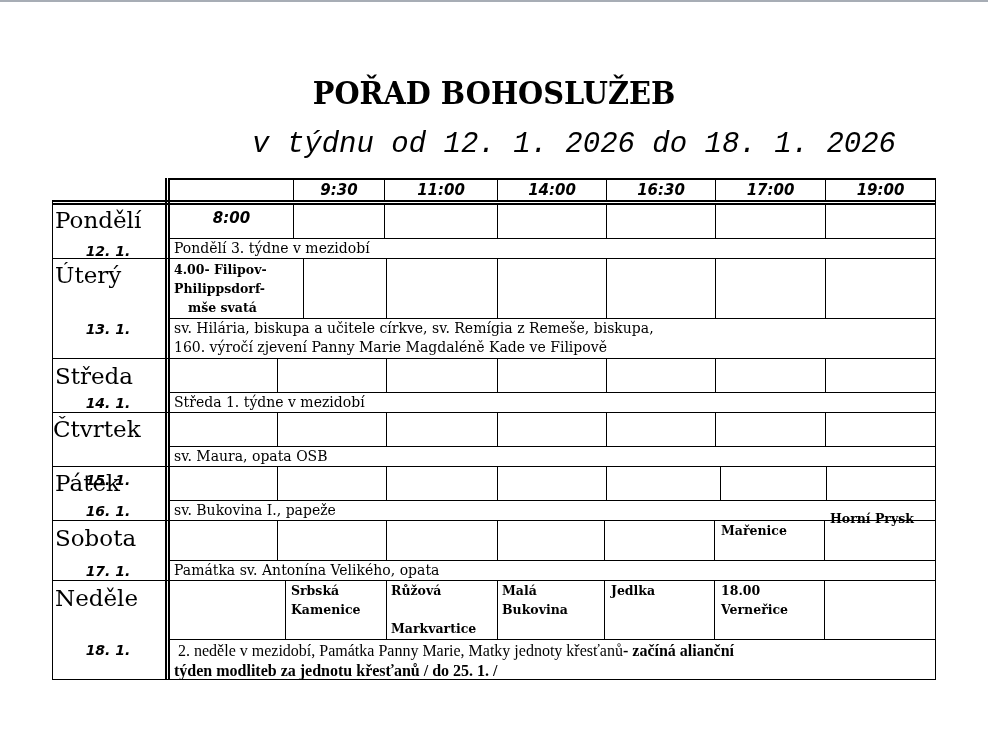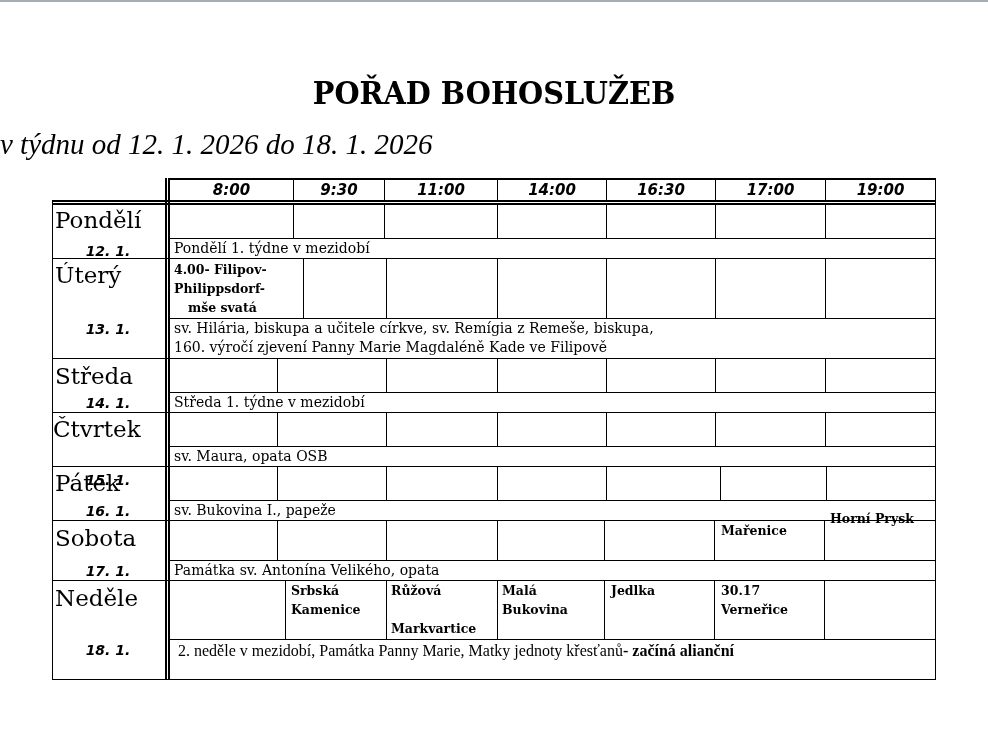--- a/index.html
+++ b/index.html
@@ -7,22 +7,22 @@
     width: 988px; height: 741px; position: relative; overflow: hidden;
     background: #ffffff; border-top: 2px solid #a7adb5; box-sizing: border-box;
     font-family: "DejaVu Serif", "Liberation Serif", serif; color: #000;
   }
   .title {
     position: absolute; left: 0; width: 988px; top: 73px; text-align: center;
     font-family: "DejaVu Serif", serif; font-weight: bold; font-size: 31px; letter-spacing: 0px;
     transform: scaleX(0.93);
   }
   .subtitle {
-    position: absolute; left: 0; width: 896px; top: 126px; text-align: left;
-    font-family: Liberation Serif, serif; font-style: italic; font-size: 29px;
+    position: absolute; left: 0; width: 896px; top: 126px; text-align: right;
+    font-family: Liberation Mono, monospace; font-style: italic; font-size: 29px;
   }
   .line-h { position: absolute; height: 2px; background: #000; }
   .line-v { position: absolute; width: 2px; background: #000; }
   .hdr {
     position: absolute; top: 178px; height: 20px; text-align: center;
     font-family: "DejaVu Sans", sans-serif; font-weight: bold; font-style: italic; font-size: 15px; line-height: 20px;
   }
   .day {
     position: absolute; left: 55px; font-family: "DejaVu Serif", serif; font-weight: normal; font-size: 23px; line-height: 28px;
     white-space: nowrap;
@@ -62,21 +62,21 @@
   <div class="line-v" style="left:935px; top:176px; height:502px; width:1px;"></div>
   <div class="line-h" style="left:52px; top:677px; width:884px; height:1px;"></div>
 
   <div class="line-v" style="left:293px; top:176px; height:24px; width:1px;"></div>
   <div class="line-v" style="left:384px; top:176px; height:24px; width:1px;"></div>
   <div class="line-v" style="left:497px; top:176px; height:24px; width:1px;"></div>
   <div class="line-v" style="left:606px; top:176px; height:24px; width:1px;"></div>
   <div class="line-v" style="left:715px; top:176px; height:24px; width:1px;"></div>
   <div class="line-v" style="left:825px; top:176px; height:24px; width:1px;"></div>
 
-  <div class="hdr" style="left:170px; width:123px;">8:00</div>
+  <div class="hdr" style="left:170px; width:123px;margin-top:28px;">8:00</div>
   <div class="hdr" style="left:294px; width:90px;">9:30</div>
   <div class="hdr" style="left:385px; width:112px;">11:00</div>
   <div class="hdr" style="left:498px; width:108px;text-align:center;">14:00</div>
   <div class="hdr" style="left:607px; width:108px;">16:30</div>
   <div class="hdr" style="left:716px; width:109px;">17:00</div>
   <div class="hdr" style="left:826px; width:109px;">19:00</div>
 
   <div class="line-h" style="left:52px; top:256px; width:884px; height:1px;"></div>
   <div class="line-h" style="left:52px; top:356px; width:884px; height:1px;"></div>
   <div class="line-h" style="left:52px; top:410px; width:884px; height:1px;"></div>
@@ -136,21 +136,21 @@
 
   <div class="line-v" style="left:285px; top:578px; height:59px; width:1px;"></div>
   <div class="line-v" style="left:386px; top:578px; height:59px; width:1px;"></div>
   <div class="line-v" style="left:497px; top:578px; height:59px; width:1px;"></div>
   <div class="line-v" style="left:604px; top:578px; height:59px; width:1px;"></div>
   <div class="line-v" style="left:714px; top:578px; height:59px; width:1px;"></div>
   <div class="line-v" style="left:824px; top:578px; height:59px; width:1px;"></div>
 
   <div class="day" style="top:204px;">Pondělí</div>
   <div class="date" style="top:240px;">12. 1.</div>
-  <div class="feast" style="top:237px;">Pondělí 1. týdne v mezidobí</div>
+  <div class="feast" style="top:237px;">Pondělí 3. týdne v mezidobí</div>
 
   <div class="day" style="top:259px;">Úterý</div>
   <div class="date" style="top:318px;">13. 1.</div>
   <div class="cell-txt" style="left:174px; top:258px;">4.00- Filipov-</div>
   <div class="cell-txt" style="left:174px; top:277px;">Philippsdorf-</div>
   <div class="cell-txt" style="left:188px; top:296px;">mše svatá</div>
   <div class="feast" style="top:317px;">sv. Hilária, biskupa a učitele církve, sv. Remígia z Remeše, biskupa,</div>
   <div class="feast" style="top:336px;">160. výročí zjevení Panny Marie Magdaléně Kade ve Filipově</div>
 
   <div class="day" style="top:360px;">Středa</div>
@@ -174,19 +174,20 @@
   <div class="day" style="top:582px;">Neděle</div>
   <div class="date" style="top:639px;">18. 1.</div>
 
   <div class="cell-txt" style="left:291px; top:579px;">Srbská</div>
   <div class="cell-txt" style="left:291px; top:598px;">Kamenice</div>
   <div class="cell-txt" style="left:391px; top:579px;">Růžová</div>
   <div class="cell-txt" style="left:391px; top:617px;">Markvartice</div>
   <div class="cell-txt" style="left:502px; top:579px;">Malá</div>
   <div class="cell-txt" style="left:502px; top:598px;">Bukovina</div>
   <div class="cell-txt" style="left:611px; top:579px;">Jedlka</div>
-  <div class="cell-txt" style="left:721px; top:579px;">30.17</div>
+  <div class="cell-txt" style="left:721px; top:579px;">18.00</div>
   <div class="cell-txt" style="left:721px; top:598px;">Verneřice</div>
 
   <div class="note">
     &nbsp;<span>2. neděle v mezidobí, Památka Panny Marie, Matky jednoty křesťanů</span><b>- začíná alianční</b><br>
+    <b>týden modliteb za jednotu křesťanů  / do 25. 1. /</b>
   </div>
 </div>
 
 </body></html>

